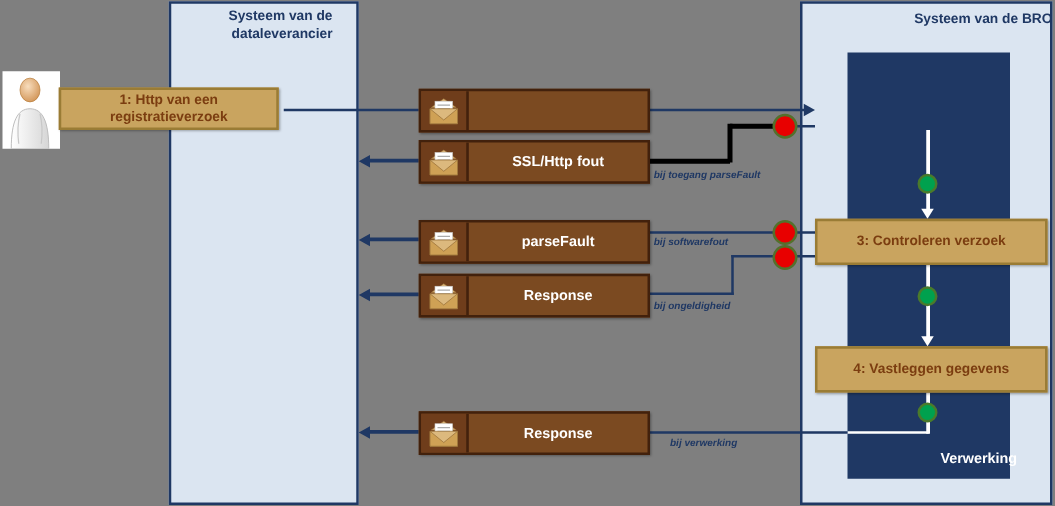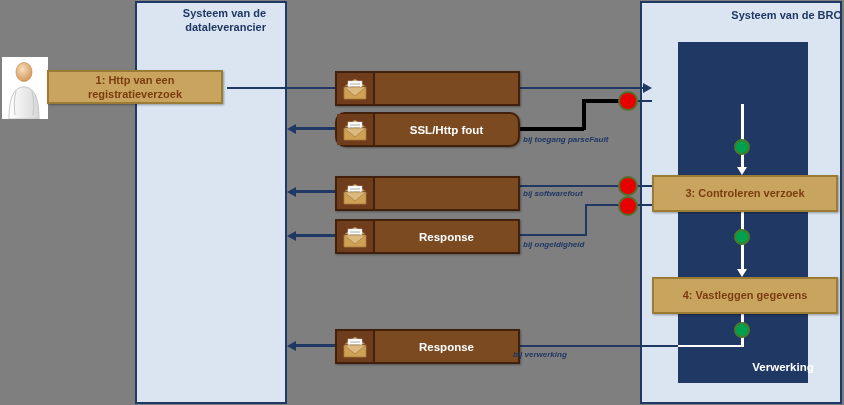--- a/index.html
+++ b/index.html
@@ -122,21 +122,21 @@
         <rect x="6" y="3" width="14" height="12" fill="#ffffff" stroke="#cccccc" stroke-width="0.5"></rect>
         <line x1="8" y1="6" x2="18" y2="6" stroke="#aaaaaa"></line>
           <line x1="8" y1="9" x2="18" y2="9" stroke="#aaaaaa"></line>
           <line x1="8" y1="12" x2="18" y2="12" stroke="#aaaaaa"></line>
         <path d="M2 9 L24 9 L24 21 L2 21 Z" fill="#dcb97e" stroke="#9a713a" stroke-width="0.6"></path>
         <path d="M2 9 L13 18 L24 9 L24 21 L2 21 Z" fill="#cfa155" stroke="#9a713a" stroke-width="0.6"></path>
       </svg>
     </div>
   </div>
 
-  <div class="msg" style="top:112px;border-radius:10px;">
+  <div class="msg" style="top:112px;">
     <div class="msg-env">
       <svg width="26" height="22" viewBox="0 0 26 22">
         <path d="M3 8 L13 1 L23 8 Z" fill="#d9b276" stroke="#9a713a" stroke-width="0.5"></path>
         <rect x="6" y="3" width="14" height="12" fill="#ffffff" stroke="#cccccc" stroke-width="0.5"></rect>
         <line x1="8" y1="6" x2="18" y2="6" stroke="#aaaaaa"></line>
           <line x1="8" y1="9" x2="18" y2="9" stroke="#aaaaaa"></line>
           <line x1="8" y1="12" x2="18" y2="12" stroke="#aaaaaa"></line>
         <path d="M2 9 L24 9 L24 21 L2 21 Z" fill="#dcb97e" stroke="#9a713a" stroke-width="0.6"></path>
         <path d="M2 9 L13 18 L24 9 L24 21 L2 21 Z" fill="#cfa155" stroke="#9a713a" stroke-width="0.6"></path>
       </svg>
@@ -149,20 +149,21 @@
       <svg width="26" height="22" viewBox="0 0 26 22">
         <path d="M3 8 L13 1 L23 8 Z" fill="#d9b276" stroke="#9a713a" stroke-width="0.5"></path>
         <rect x="6" y="3" width="14" height="12" fill="#ffffff" stroke="#cccccc" stroke-width="0.5"></rect>
         <line x1="8" y1="6" x2="18" y2="6" stroke="#aaaaaa"></line>
           <line x1="8" y1="9" x2="18" y2="9" stroke="#aaaaaa"></line>
           <line x1="8" y1="12" x2="18" y2="12" stroke="#aaaaaa"></line>
         <path d="M2 9 L24 9 L24 21 L2 21 Z" fill="#dcb97e" stroke="#9a713a" stroke-width="0.6"></path>
         <path d="M2 9 L13 18 L24 9 L24 21 L2 21 Z" fill="#cfa155" stroke="#9a713a" stroke-width="0.6"></path>
       </svg>
     </div>
+    <div class="msg-label">parseFault</div>
   </div>
 
   <div class="msg" style="top:219px;">
     <div class="msg-env">
       <svg width="26" height="22" viewBox="0 0 26 22">
         <path d="M3 8 L13 1 L23 8 Z" fill="#d9b276" stroke="#9a713a" stroke-width="0.5"></path>
         <rect x="6" y="3" width="14" height="12" fill="#ffffff" stroke="#cccccc" stroke-width="0.5"></rect>
         <line x1="8" y1="6" x2="18" y2="6" stroke="#aaaaaa"></line>
           <line x1="8" y1="9" x2="18" y2="9" stroke="#aaaaaa"></line>
           <line x1="8" y1="12" x2="18" y2="12" stroke="#aaaaaa"></line>
@@ -184,21 +185,21 @@
         <path d="M2 9 L24 9 L24 21 L2 21 Z" fill="#dcb97e" stroke="#9a713a" stroke-width="0.6"></path>
         <path d="M2 9 L13 18 L24 9 L24 21 L2 21 Z" fill="#cfa155" stroke="#9a713a" stroke-width="0.6"></path>
       </svg>
     </div>
     <div class="msg-label">Response</div>
   </div>
 
   <div class="cond" style="left:523px;top:135px;">bij toegang parseFault</div>
   <div class="cond" style="left:523px;top:189px;">bij softwarefout</div>
   <div class="cond" style="left:523px;top:240px;">bij ongeldigheid</div>
-  <div class="cond" style="left:513px;top:350px;">bij verwerking</div>
+  <div class="cond" style="left:536px;top:350px;">bij verwerking</div>
 
   <div class="dot-red" style="left:618px;top:91px;"></div>
   <div class="dot-red" style="left:618px;top:176px;"></div>
   <div class="dot-red" style="left:618px;top:196px;"></div>
   <div class="dot-green" style="left:734px;top:139px;"></div>
   <div class="dot-green" style="left:734px;top:229px;"></div>
   <div class="dot-green" style="left:734px;top:322px;"></div>
 
 </div>
 

